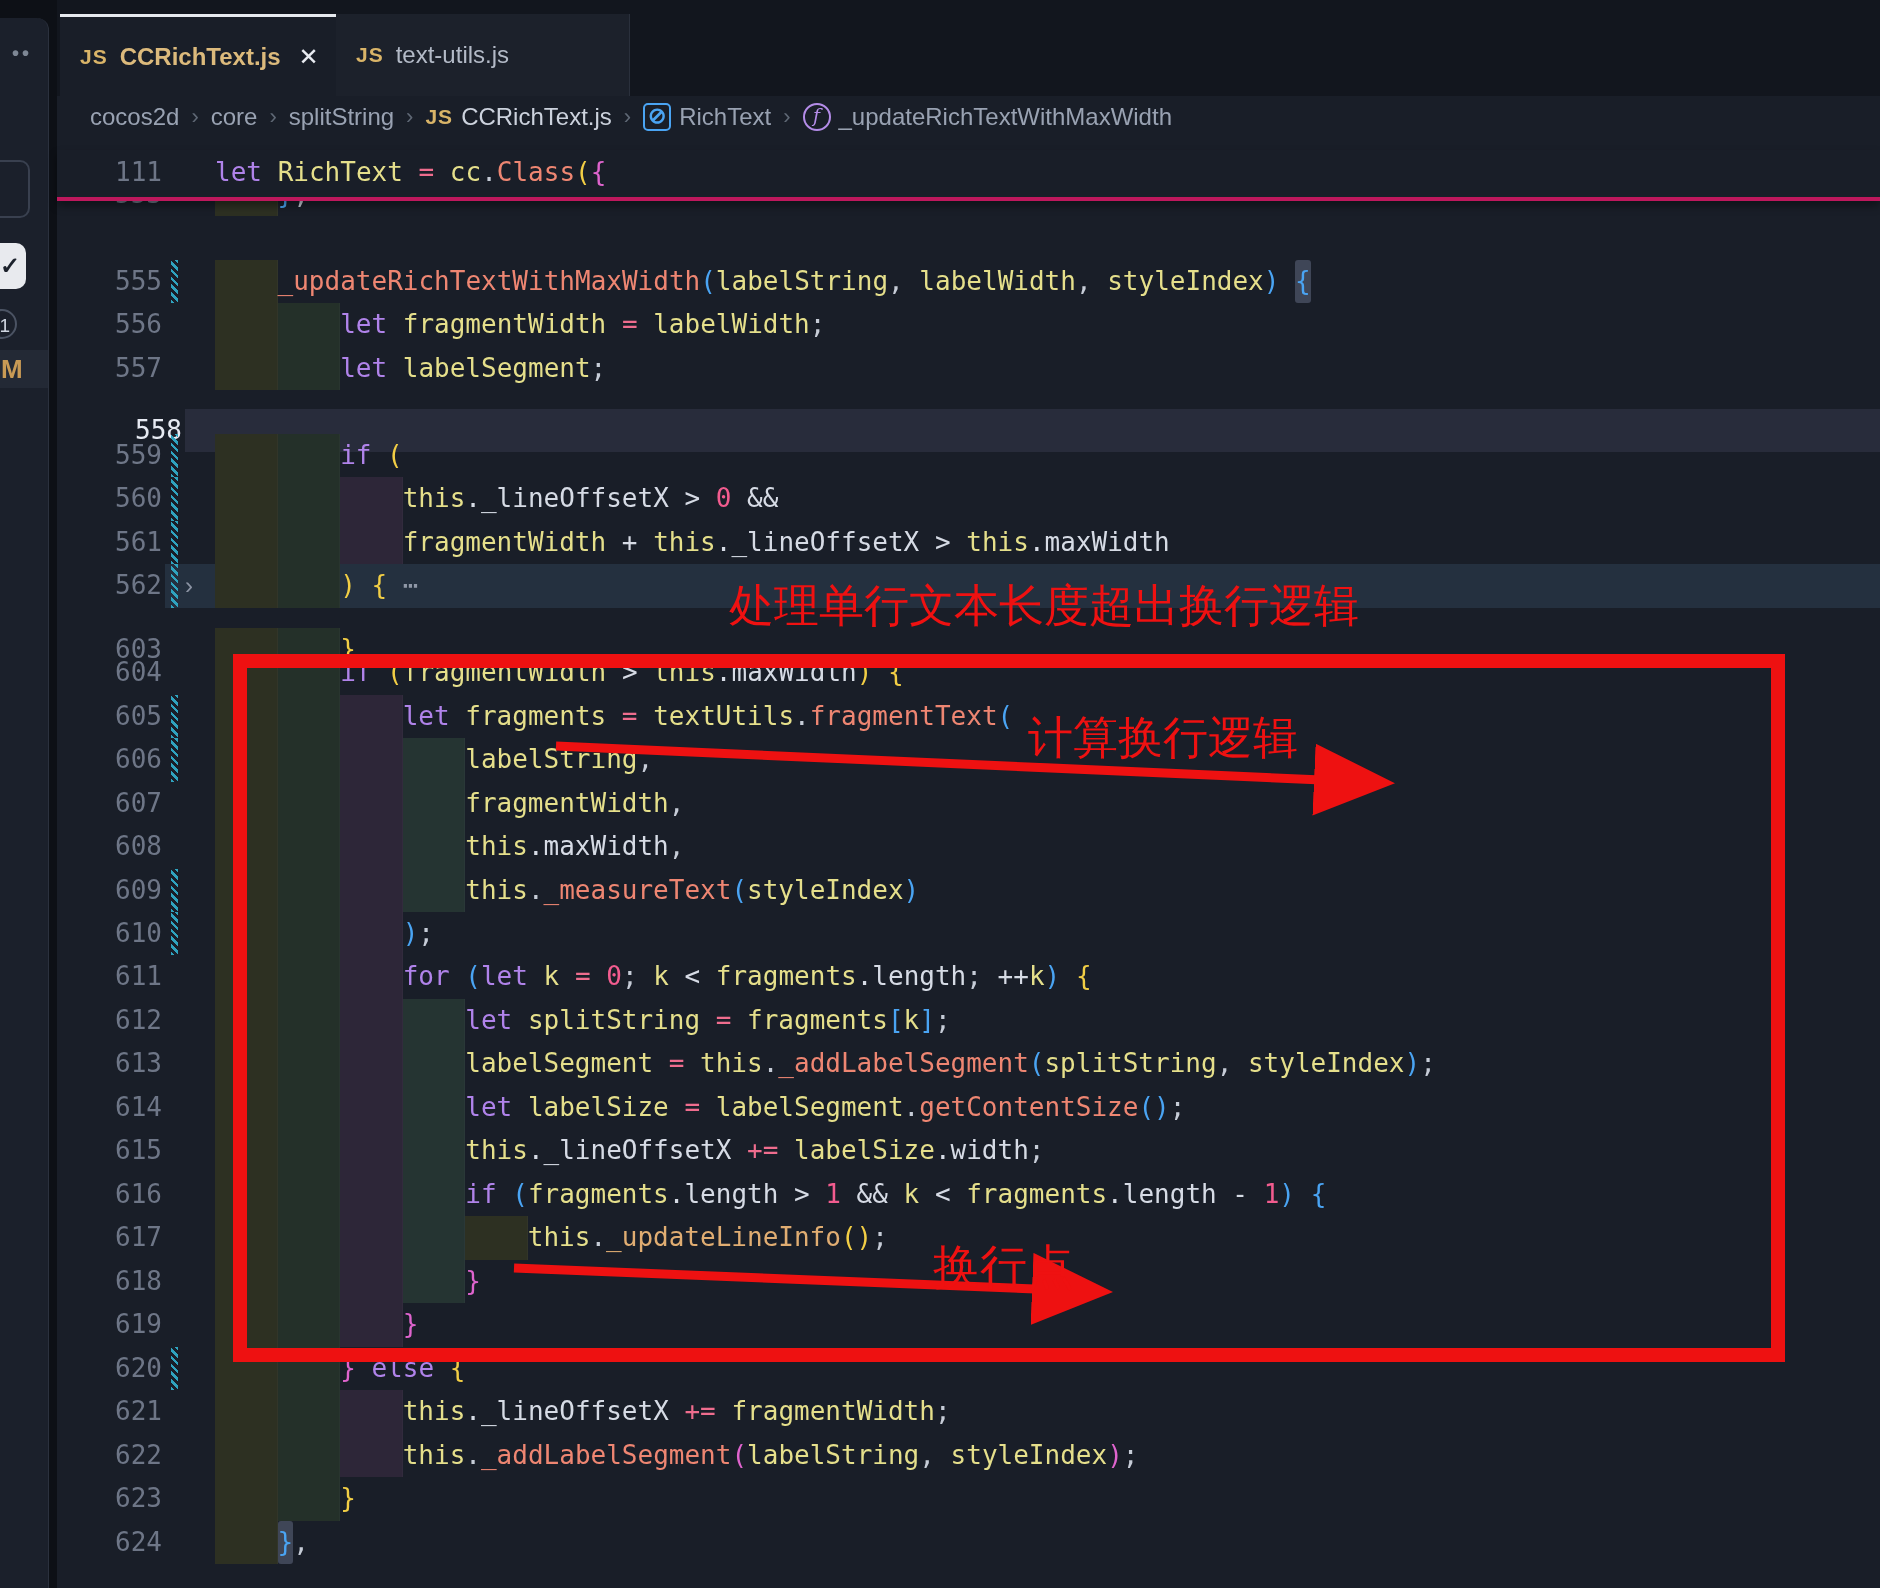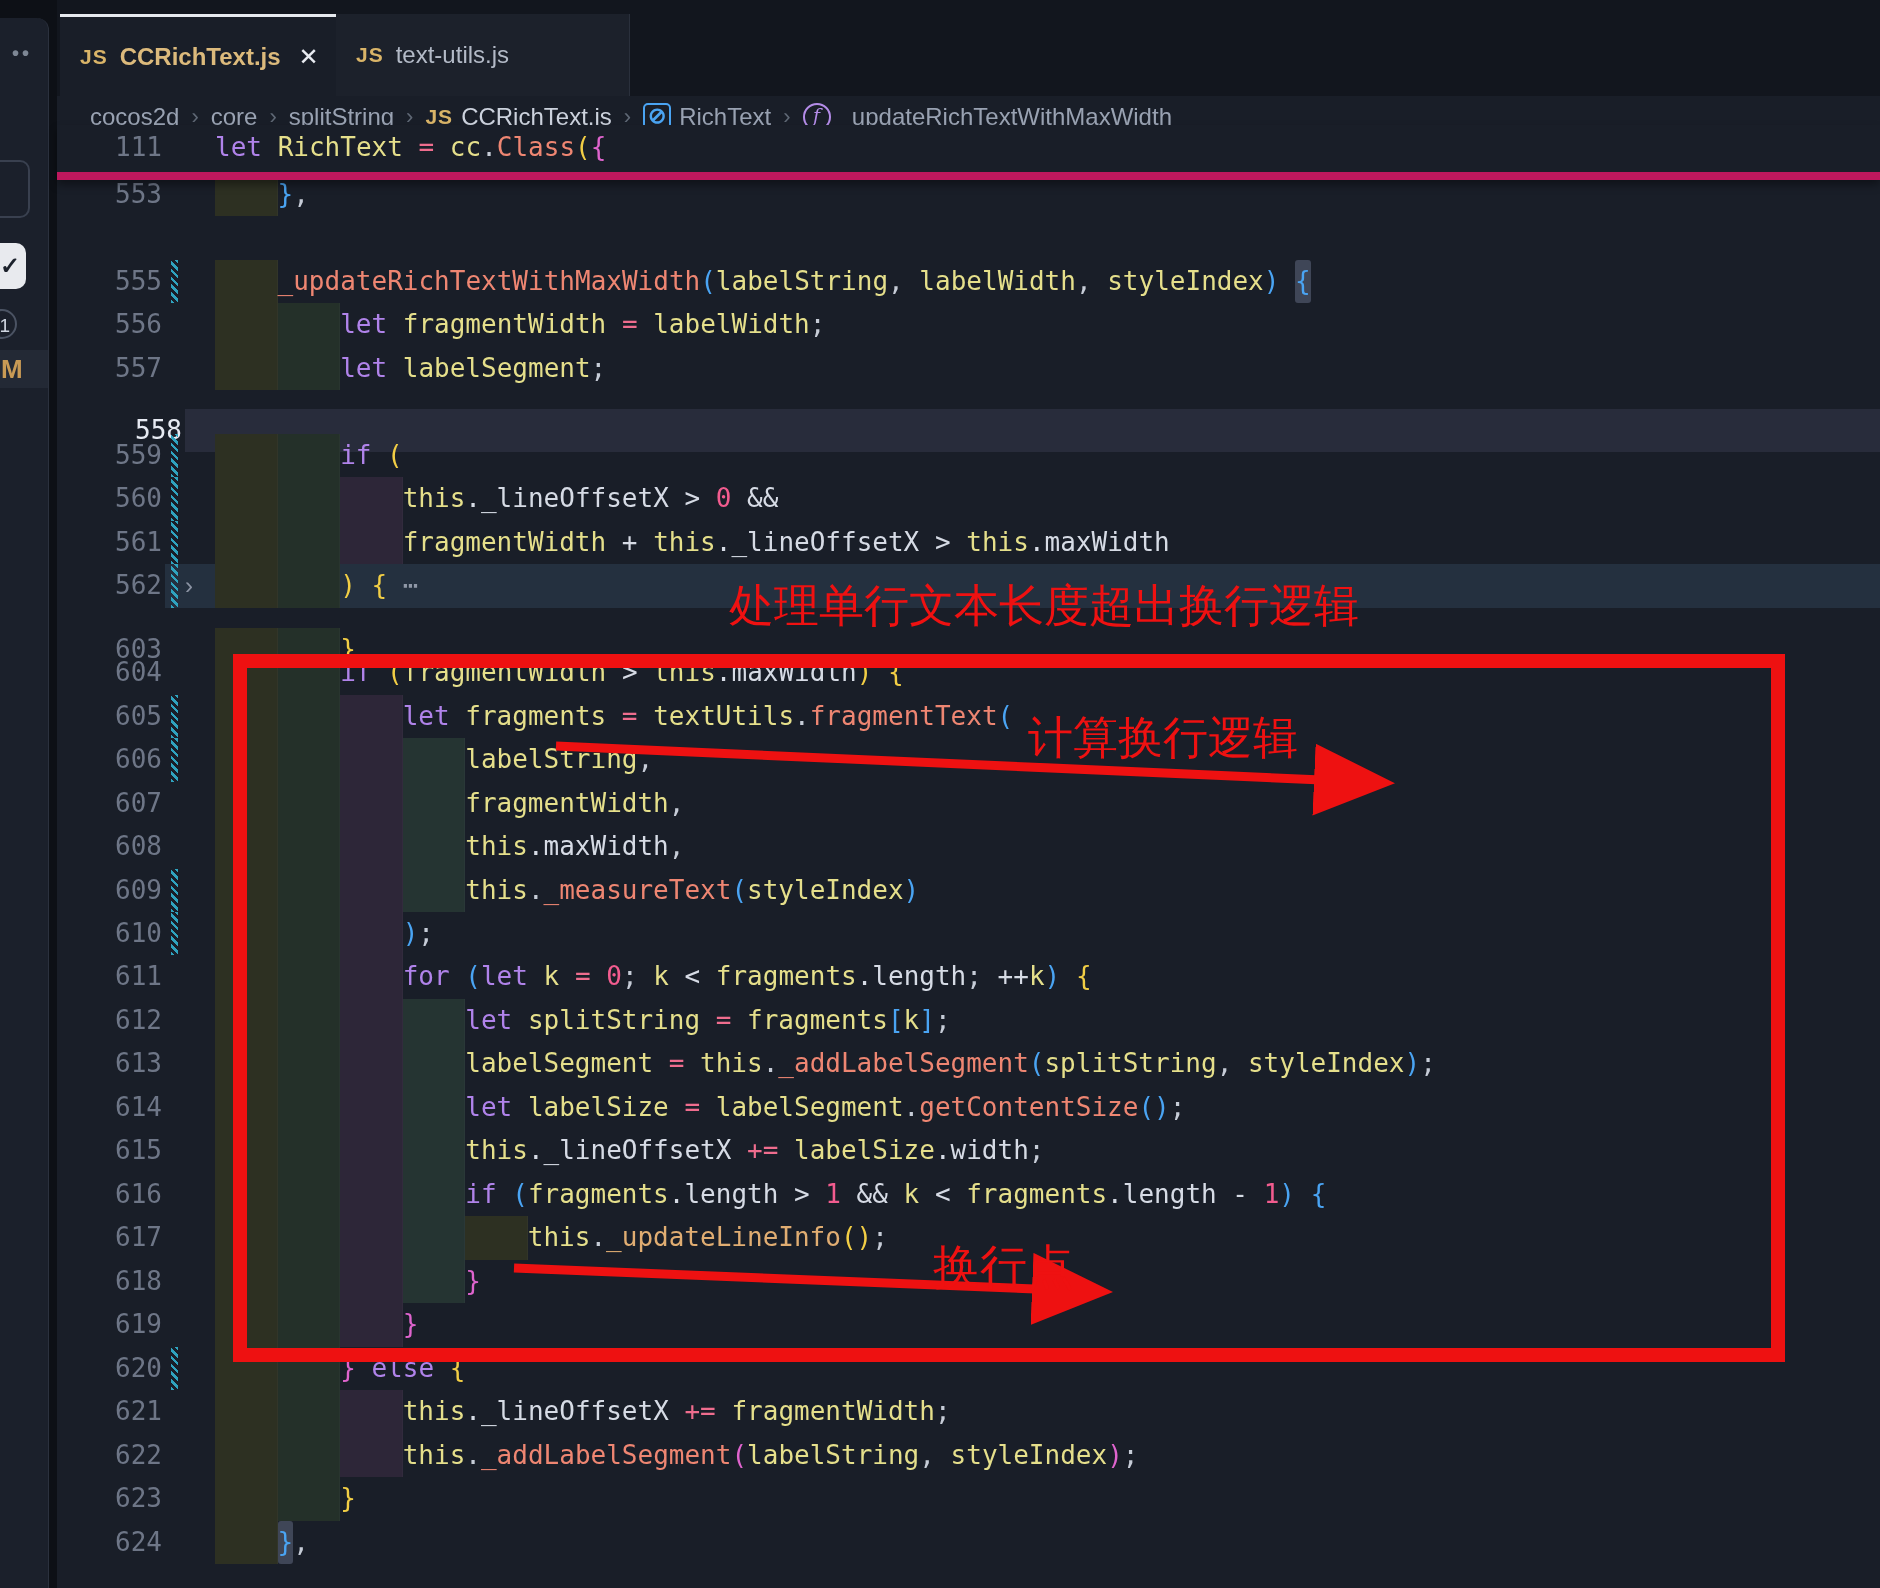--- a/index.html
+++ b/index.html
@@ -37,22 +37,22 @@
     padding-left:33px;font-size:24px;color:#99a2b2;}
   .bc-item{display:flex;align-items:center;gap:8px;}
   .bc-sep{color:#5f6875;margin:0 12px;font-size:22px;}
   .bc-file{color:#ccd2dd;}
   .bc-class-icon{color:#4aa4f3;font-size:22px;border:2px solid #4aa4f3;border-radius:5px;width:24px;height:24px;
     line-height:22px;text-align:center;font-weight:700;}
   .bc-fn-icon{color:#b48ce8;font-size:19px;border:2px solid #b48ce8;border-radius:50%;width:24px;height:24px;
     line-height:21px;text-align:center;font-style:italic;font-family:"DejaVu Serif",serif;}
   
   .mono{font-family:"DejaVu Sans Mono",monospace;}
-  .sticky{position:absolute;left:0;top:125px;right:0;height:47px;background:#191e28;z-index:10;
-    border-bottom:8px solid #be185d;box-shadow:0 5px 8px rgba(0,0,0,0.38);}
+  .sticky{position:absolute;left:0;top:150px;right:0;height:47px;background:#191e28;z-index:10;
+    border-bottom:4px solid #be185d;box-shadow:0 5px 8px rgba(0,0,0,0.38);}
   .sticky .ln{line-height:45px;}
   .sticky .codeline{line-height:45px;}
   .code-area{position:absolute;left:0;top:0;right:0;bottom:0;}
   .row{position:absolute;left:0;right:0;height:43.47px;}
   .row-hl{position:absolute;left:108px;right:0;top:0;bottom:0;}
   .row-hl.current{background:#282c3b;}
   .row-hl.folded{background:#24303f;}
   .ln{position:absolute;left:0;top:0;width:105px;text-align:right;color:#6e7687;font-size:26px;line-height:43.47px;}
   .ln.active{color:#e6eaf2;}
   .git{position:absolute;left:114px;top:0;bottom:0;width:7px;

